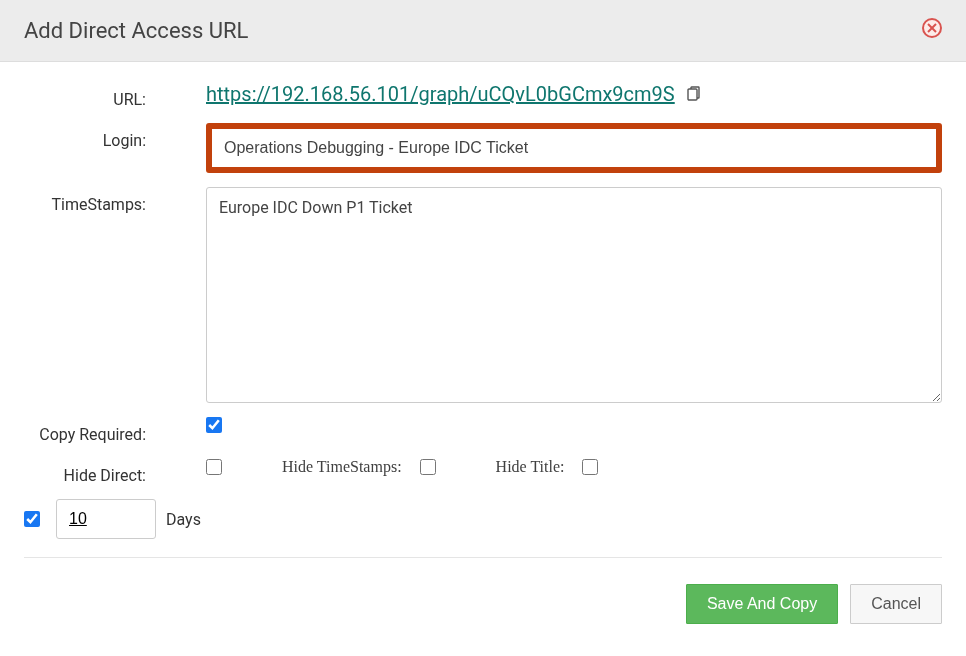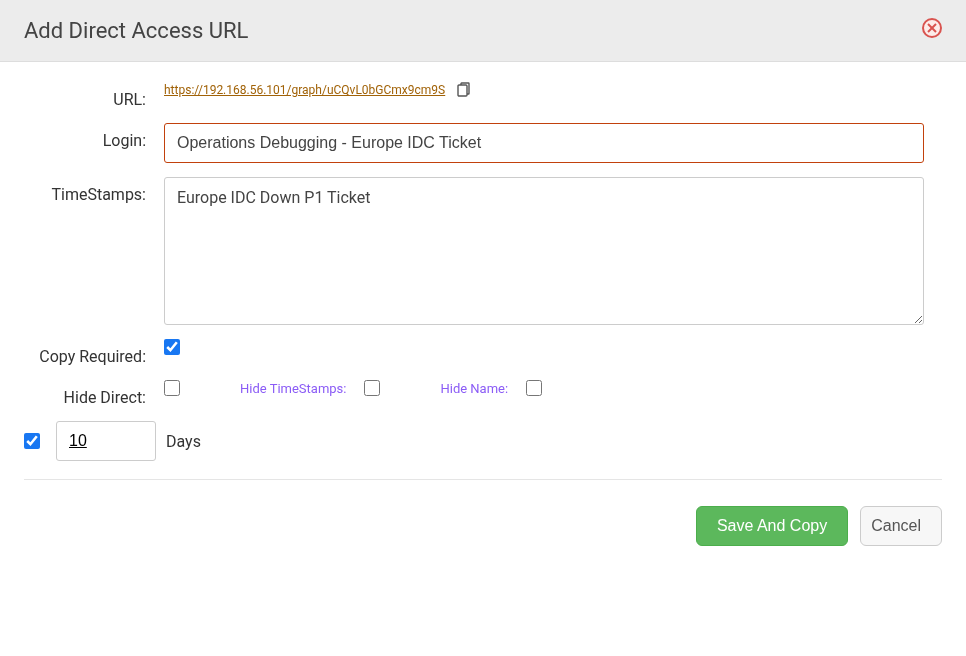--- a/index.html
+++ b/index.html
@@ -37,56 +37,57 @@
       background: #fdecea;
     }
     .close-btn svg { width: 10px; height: 10px; }
     .form-body {
       padding: 20px 24px 0 24px;
     }
     .form-row {
       display: flex;
       align-items: flex-start;
       margin-bottom: 14px;
+      gap: 42px;
     }
     .form-label {
       width: 140px;
       min-width: 140px;
       text-align: right;
       padding-right: 18px;
       padding-top: 8px;
       font-size: 16px;
       color: #333;
     }
     .form-control-wrap { flex: 1; display: flex; align-items: center; gap: 10px; }
     .url-text {
       text-decoration: underline;
-      font-size: 12px;
-      color: #a16207;
+      font-size: 20px;
+      color: #0f766e;
       cursor: pointer;
     }
     .copy-icon {
       width: 16px;
       height: 16px;
       cursor: pointer;
       color: #555;
     }
     input[type="text"].text-input {
       width: 100%;
       max-width: 760px;
       padding: 10px 12px;
       font-size: 16px;
-      border: 1px solid #c2410c;
+      border: 6px solid #c2410c;
       border-radius: 3px;
       color: #444;
     }
     textarea.text-area {
       width: 100%;
       max-width: 760px;
-      height: 148px;
+      height: 216px;
       padding: 10px 12px;
       font-size: 16px;
       border: 1px solid #ccc;
       border-radius: 3px;
       color: #444;
       resize: both;
       font-family: inherit;
     }
     input[type="checkbox"] {
       width: 16px;
@@ -99,22 +100,23 @@
       align-items: center;
       gap: 60px;
       flex-wrap: wrap;
     }
     .checkbox-group {
       display: flex;
       align-items: center;
       gap: 18px;
     }
     .inline-label {
-      font-size: 13px;
-      color: #8b5cf6;
+      font-size: 16px;
+      color: #404040;
+      font-family: Liberation Serif, serif;
     }
     .num-input {
       width: 100px;
       padding: 10px 12px;
       font-size: 16px;
       border: 1px solid #ccc;
       border-radius: 3px;
       margin-left: 6px;
       text-decoration: underline;
     }
@@ -130,34 +132,33 @@
     }
     .dialog-footer {
       padding: 26px 24px 24px 24px;
       display: flex;
       justify-content: flex-end;
       gap: 12px;
     }
     .btn {
       padding: 10px 20px;
       font-size: 16px;
-      border-radius: 6px;
+      border-radius: 1px;
       cursor: pointer;
       border: 1px solid transparent;
     }
     .btn-primary {
       background: #5cb85c;
       border-color: #4cae4c;
       color: #fff;
     }
     .btn-default {
       background: #f7f7f7;
       border-color: #ccc;
       color: #555;
-      padding-left: 10px;
     }
   </style>
 </head>
 <body>
 
 <div class="dialog-header">
   <div class="dialog-title">Add Direct Access URL</div>
   <div class="close-btn">
     <svg viewBox="0 0 10 10">
       <line x1="1" y1="1" x2="9" y2="9" stroke="currentColor" stroke-width="2"></line>
@@ -202,21 +203,21 @@
 
   <div class="form-row">
     <div class="form-label">Hide Direct:</div>
     <div class="form-control-wrap checkbox-inline">
       <input type="checkbox" style="">
       <div class="checkbox-group">
         <span class="inline-label">Hide TimeStamps:</span>
         <input type="checkbox" style="">
       </div>
       <div class="checkbox-group">
-        <span class="inline-label">Hide Name:</span>
+        <span class="inline-label">Hide Title:</span>
         <input type="checkbox" style="">
       </div>
     </div>
   </div>
 
   <div class="form-row">
     <div class="form-control-wrap">
       <input type="checkbox" checked="" style="">
       <input type="text" class="num-input" value="10" style="">
       <span class="days-text">Days</span>

